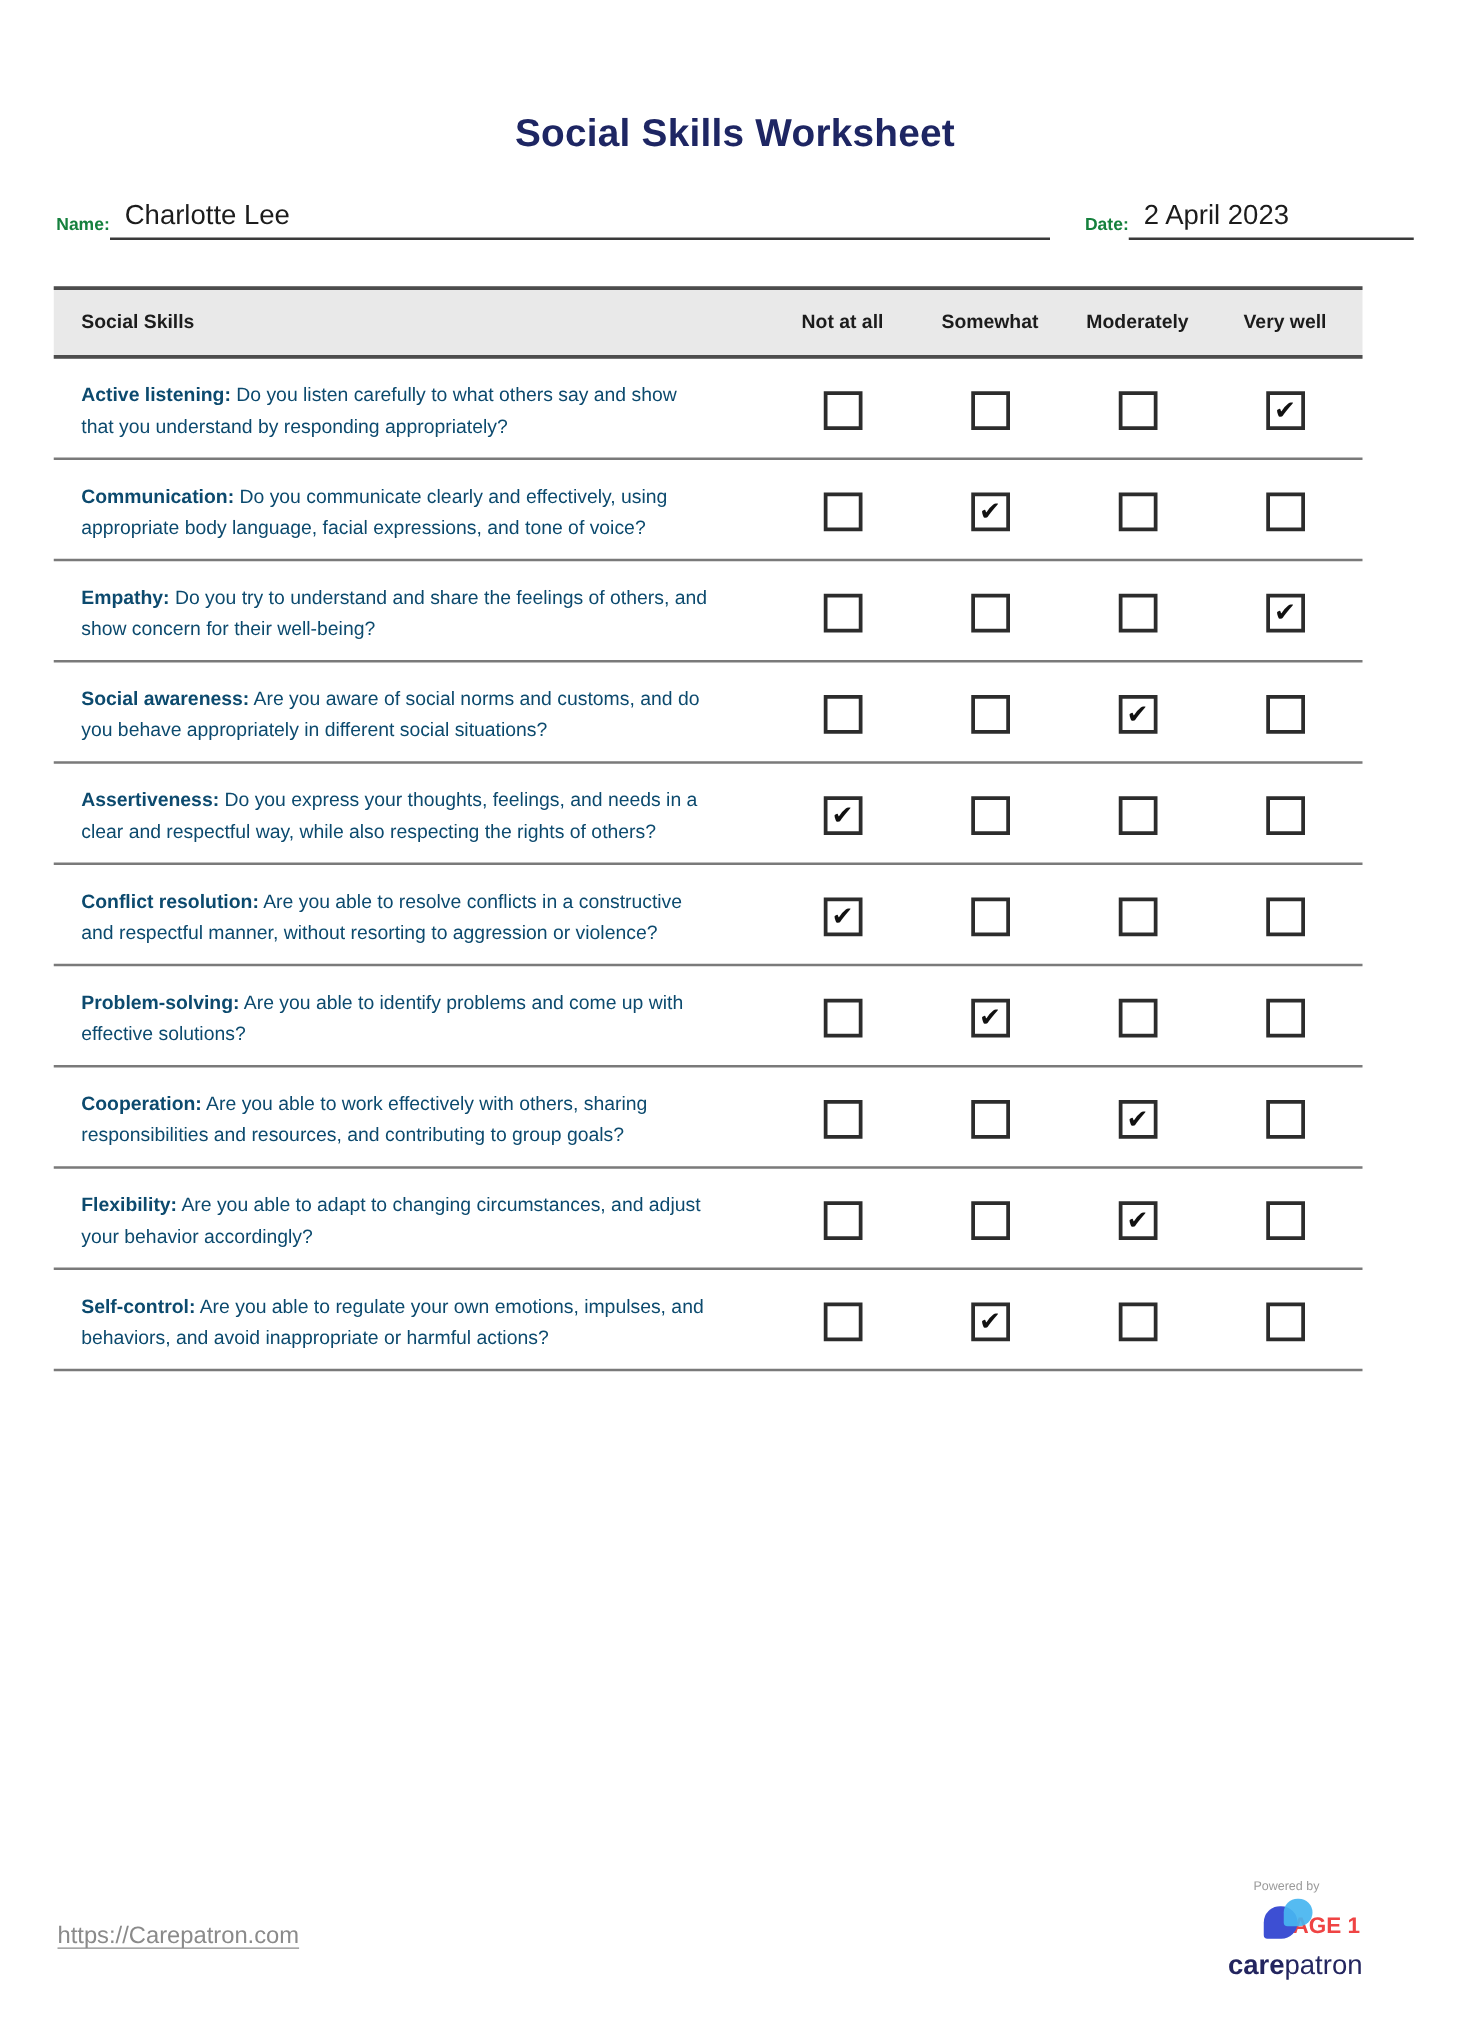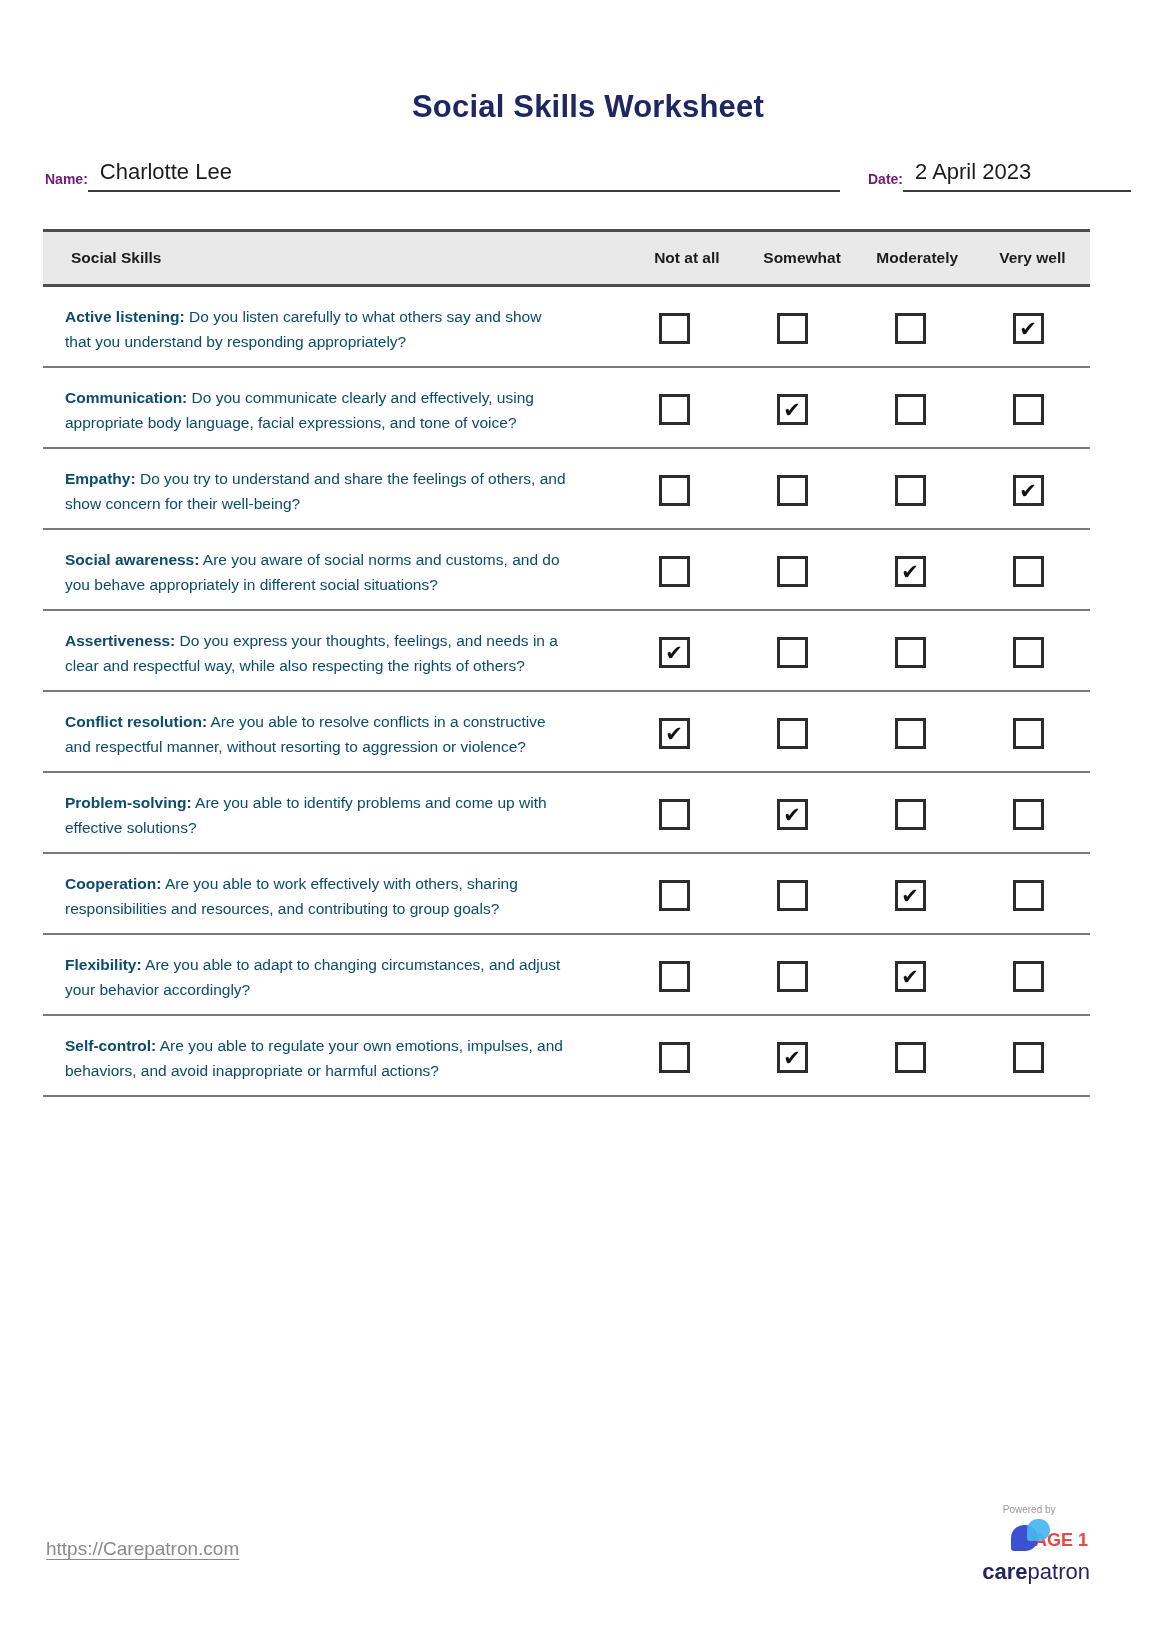--- a/index.html
+++ b/index.html
@@ -29,21 +29,21 @@
 
   
   .name-row {
     display: flex;
     align-items: flex-end;
     margin: 34px 45px 0 45px;
   }
   .field-label {
     font-size: 14px;
     font-weight: 700;
-    color: #701a75;
+    color: #15803d;
     padding-bottom: 5px;
     white-space: nowrap;
   }
   .field-line {
     border-bottom: 2px solid #3a3a3a;
     font-size: 22px;
     color: #1c1c1c;
     padding: 0 4px 5px 12px;
     line-height: 26px;
   }
@@ -67,23 +67,23 @@
   .thead {
     display: flex;
     align-items: center;
     height: 58px;
     background: #e9e9e9;
     border-top: 3px solid #4d4d4d;
     border-bottom: 3px solid #4d4d4d;
   }
   .col-skill {
     width: 572px;
+    padding-left: 22px;
     font-size: 15.5px;
     font-weight: 700;
-    margin-left: 28px;
   }
   .col-opt {
     width: 118px;
     text-align: center;
     font-size: 15.5px;
     font-weight: 700;
   }
   .trow {
     display: flex;
     align-items: flex-start;

